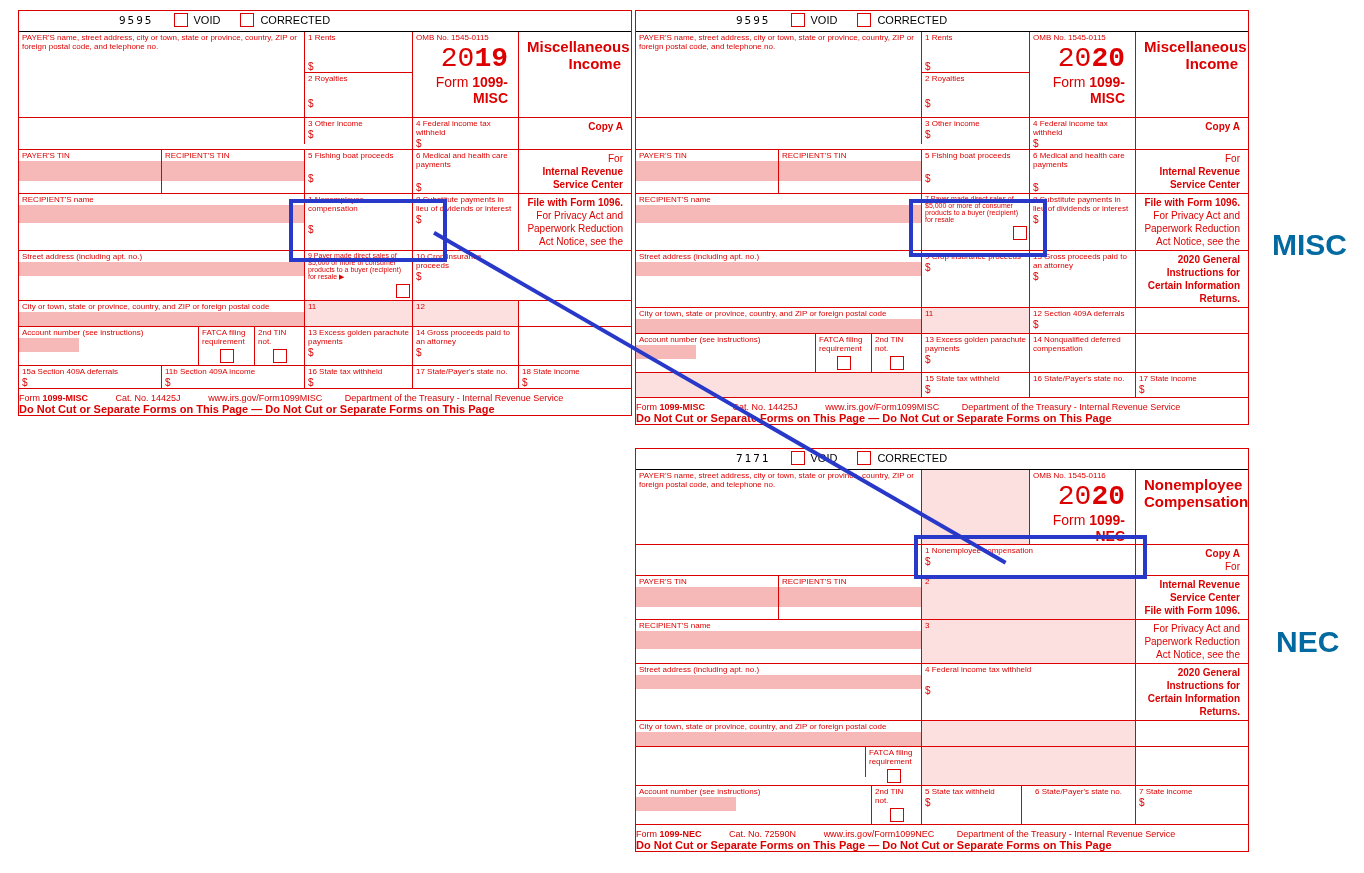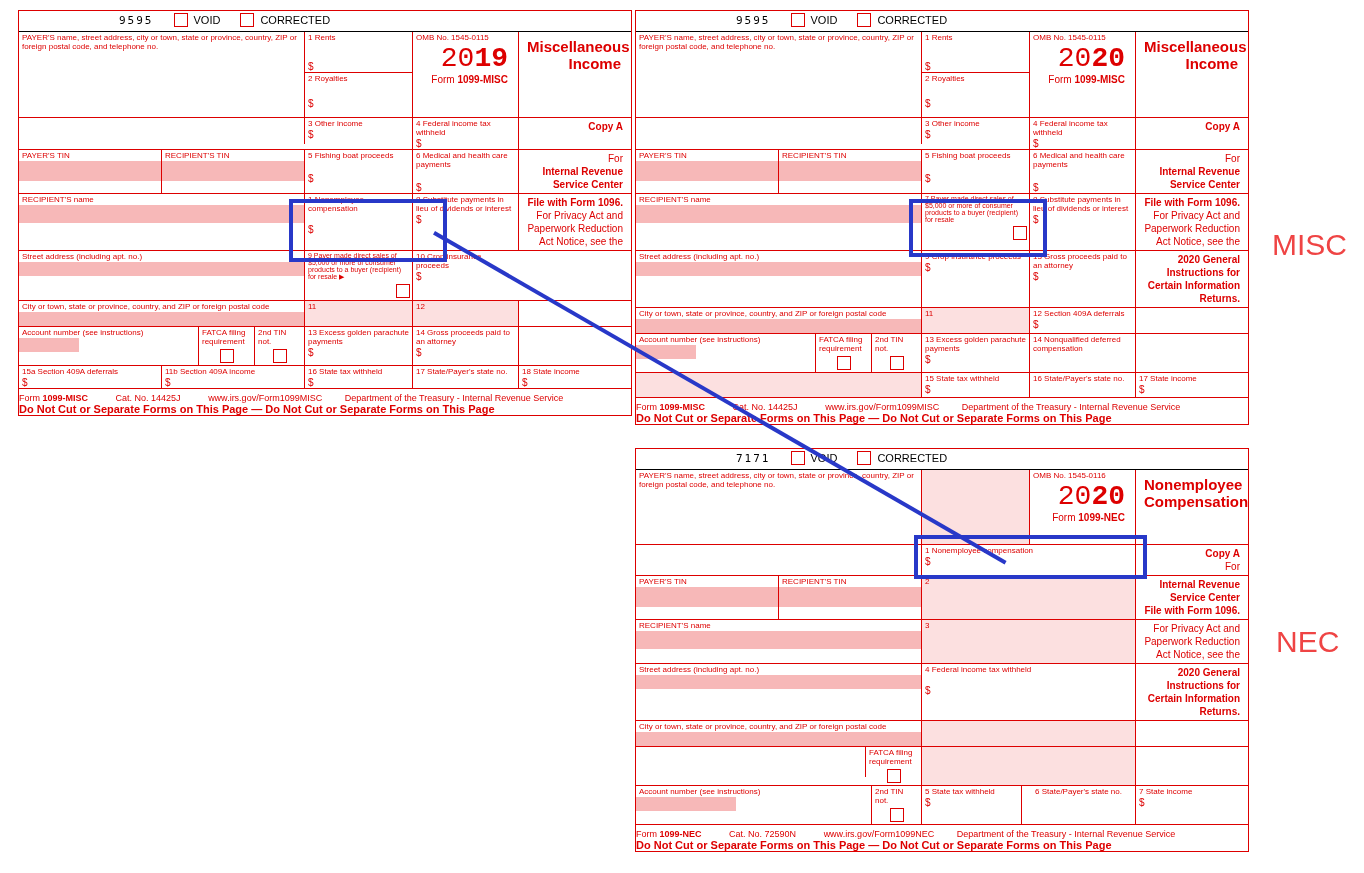--- a/index.html
+++ b/index.html
@@ -36,40 +36,40 @@
 .dollar { color: #d00; font-size: 10px; padding-left: 3px; }
 .cell-row { display: flex; border-bottom: 1px solid #d00; }
 .cell { border-right: 1px solid #d00; box-sizing: border-box; position: relative; }
 .cell:last-child { border-right: none; }
 .shaded { background: #f7b8b8; }
 .shaded-light { background: #fce0e0; }
 
 .big-year { font-size: 28px; color: #d00; text-align: right; padding-right: 10px; font-family: Liberation Mono, monospace; }
 .big-year .thin { font-weight: 300; }
 .big-year .bold { font-weight: 900; }
-.form-code { font-size: 10px; color: #d00; text-align: right; padding-right: 10px; }
+.form-code { font-size: 14px; color: #d00; text-align: right; padding-right: 10px; }
 .form-code .b { font-weight: bold; }
 .title-right { font-size: 15px; font-weight: bold; color: #d00; text-align: right; padding: 6px 8px; }
 .sidebar-text { font-size: 10px; color: #d00; text-align: right; padding: 2px 6px; line-height: 1.3; }
 .sidebar-text .b { font-weight: bold; }
 
 .footer { font-size: 9px; color: #d00; padding-top: 4px; }
 .footer .no-cut { font-weight: bold; font-size: 11px; }
 
 .highlight-box {
   position: absolute;
   border: 4px solid #2838c8;
   pointer-events: none;
   z-index: 10;
 }
 .big-label {
   position: absolute;
   font-size: 30px;
-  font-weight: normal;
-  color: #ef4444;
+  font-weight: bold;
+  color: #0369a1;
   z-index: 11;
 }
 .arrow-line {
   position: absolute;
   background: #2838c8;
   height: 4px;
   transform-origin: 0 0;
   z-index: 9;
 }
 </style>

